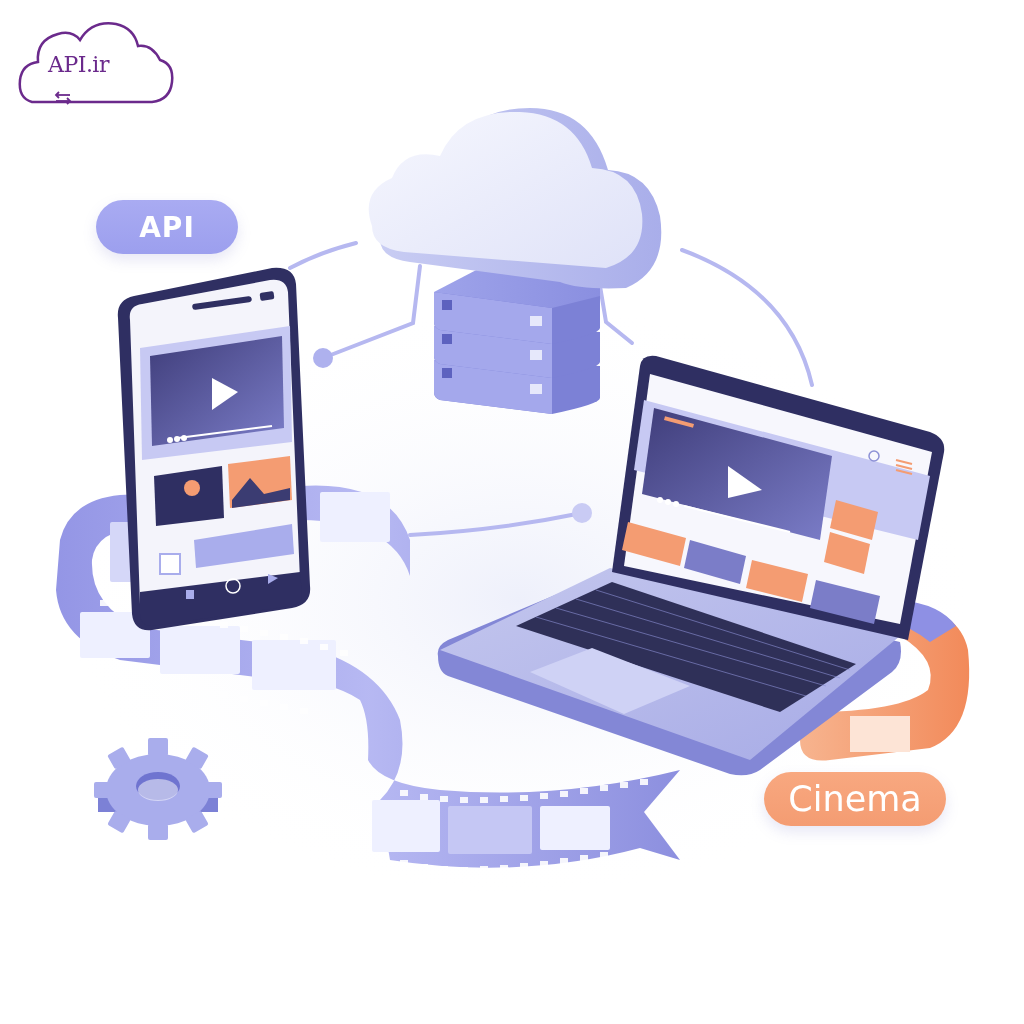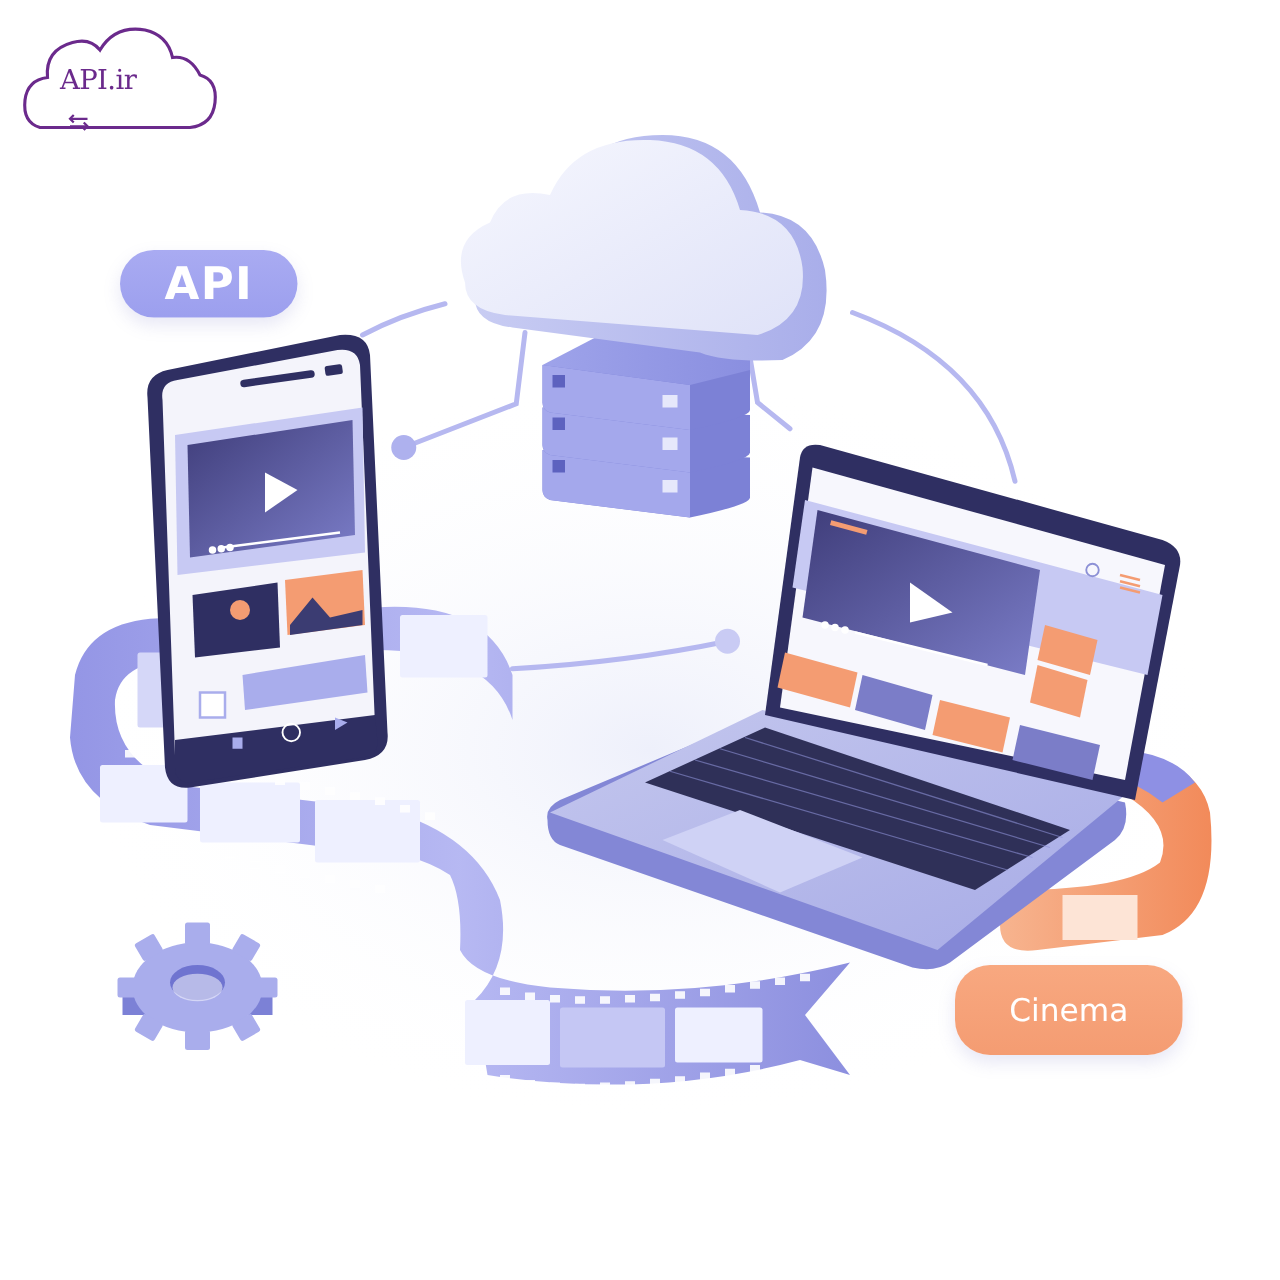--- a/index.html
+++ b/index.html
@@ -1,22 +1,22 @@
 <!DOCTYPE html>
 <html><head>
 <meta charset="utf-8">
 <style>
   html, body { margin:0; padding:0; background:#ffffff; }
   body { width:1024px; height:1024px; position:relative; overflow:hidden; font-family:"DejaVu Sans", "Liberation Sans", sans-serif; }
   .stage { position:absolute; left:0; top:0; width:1024px; height:1024px; }
   .logo { position:absolute; left:14px; top:16px; width:164px; height:96px; }
   .logo-text { position:absolute; left:34px; top:36px; font-family:"DejaVu Serif", "Liberation Serif", serif; font-size:22px; color:#6b2a8c; letter-spacing:-0.5px; }
   .pill { position:absolute; border-radius:28px; color:#ffffff; font-weight:bold; display:flex; align-items:center; justify-content:center; box-shadow:0 6px 14px rgba(120,120,200,0.18); }
-  .pill-api { left:96px; top:200px; width:142px; height:54px; background:linear-gradient(180deg,#a9abf2,#9c9fee); font-size:36px; letter-spacing:1px; }
-  .pill-cinema { left:764px; top:772px; width:182px; height:72px; background:linear-gradient(180deg,#f8a880,#f49c72); font-size:25px; font-weight:normal; }
+  .pill-api { left:96px; top:200px; width:142px; height:54px; background:linear-gradient(180deg,#a9abf2,#9c9fee); font-size:28px; letter-spacing:1px; }
+  .pill-cinema { left:764px; top:772px; width:182px; height:54px; background:linear-gradient(180deg,#f8a880,#f49c72); font-size:35px; font-weight:normal; }
 </style>
 </head>
 <body>
 
 <div class="stage">
 <svg width="1024" height="1024" viewBox="0 0 1024 1024" xmlns="http://www.w3.org/2000/svg">
   <defs>
     <linearGradient id="cloudG" x1="0" y1="0" x2="1" y2="1">
       <stop offset="0" stop-color="#f6f7fe"></stop>
           <stop offset="1" stop-color="#dfe2f8"></stop>

